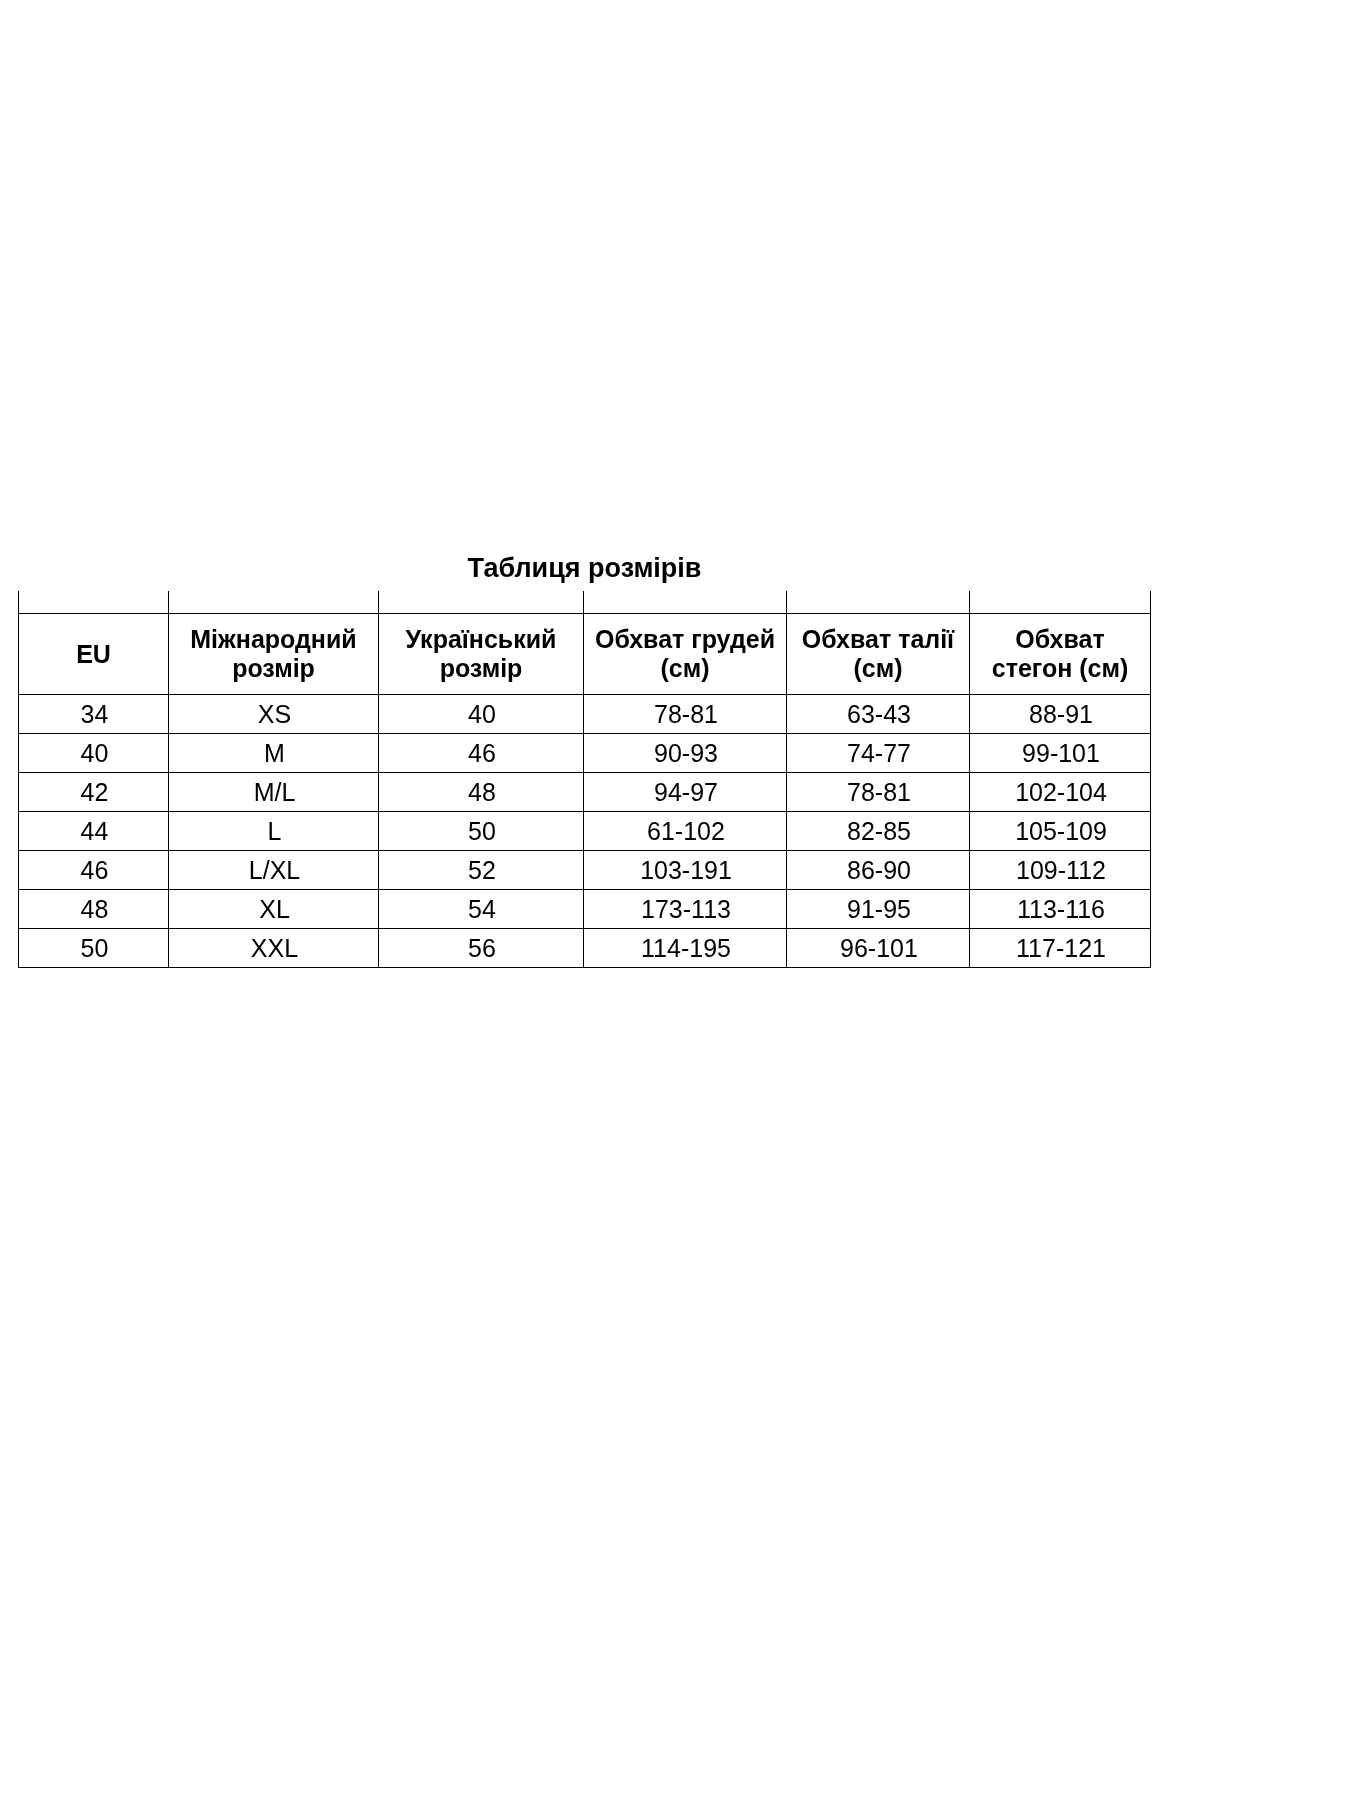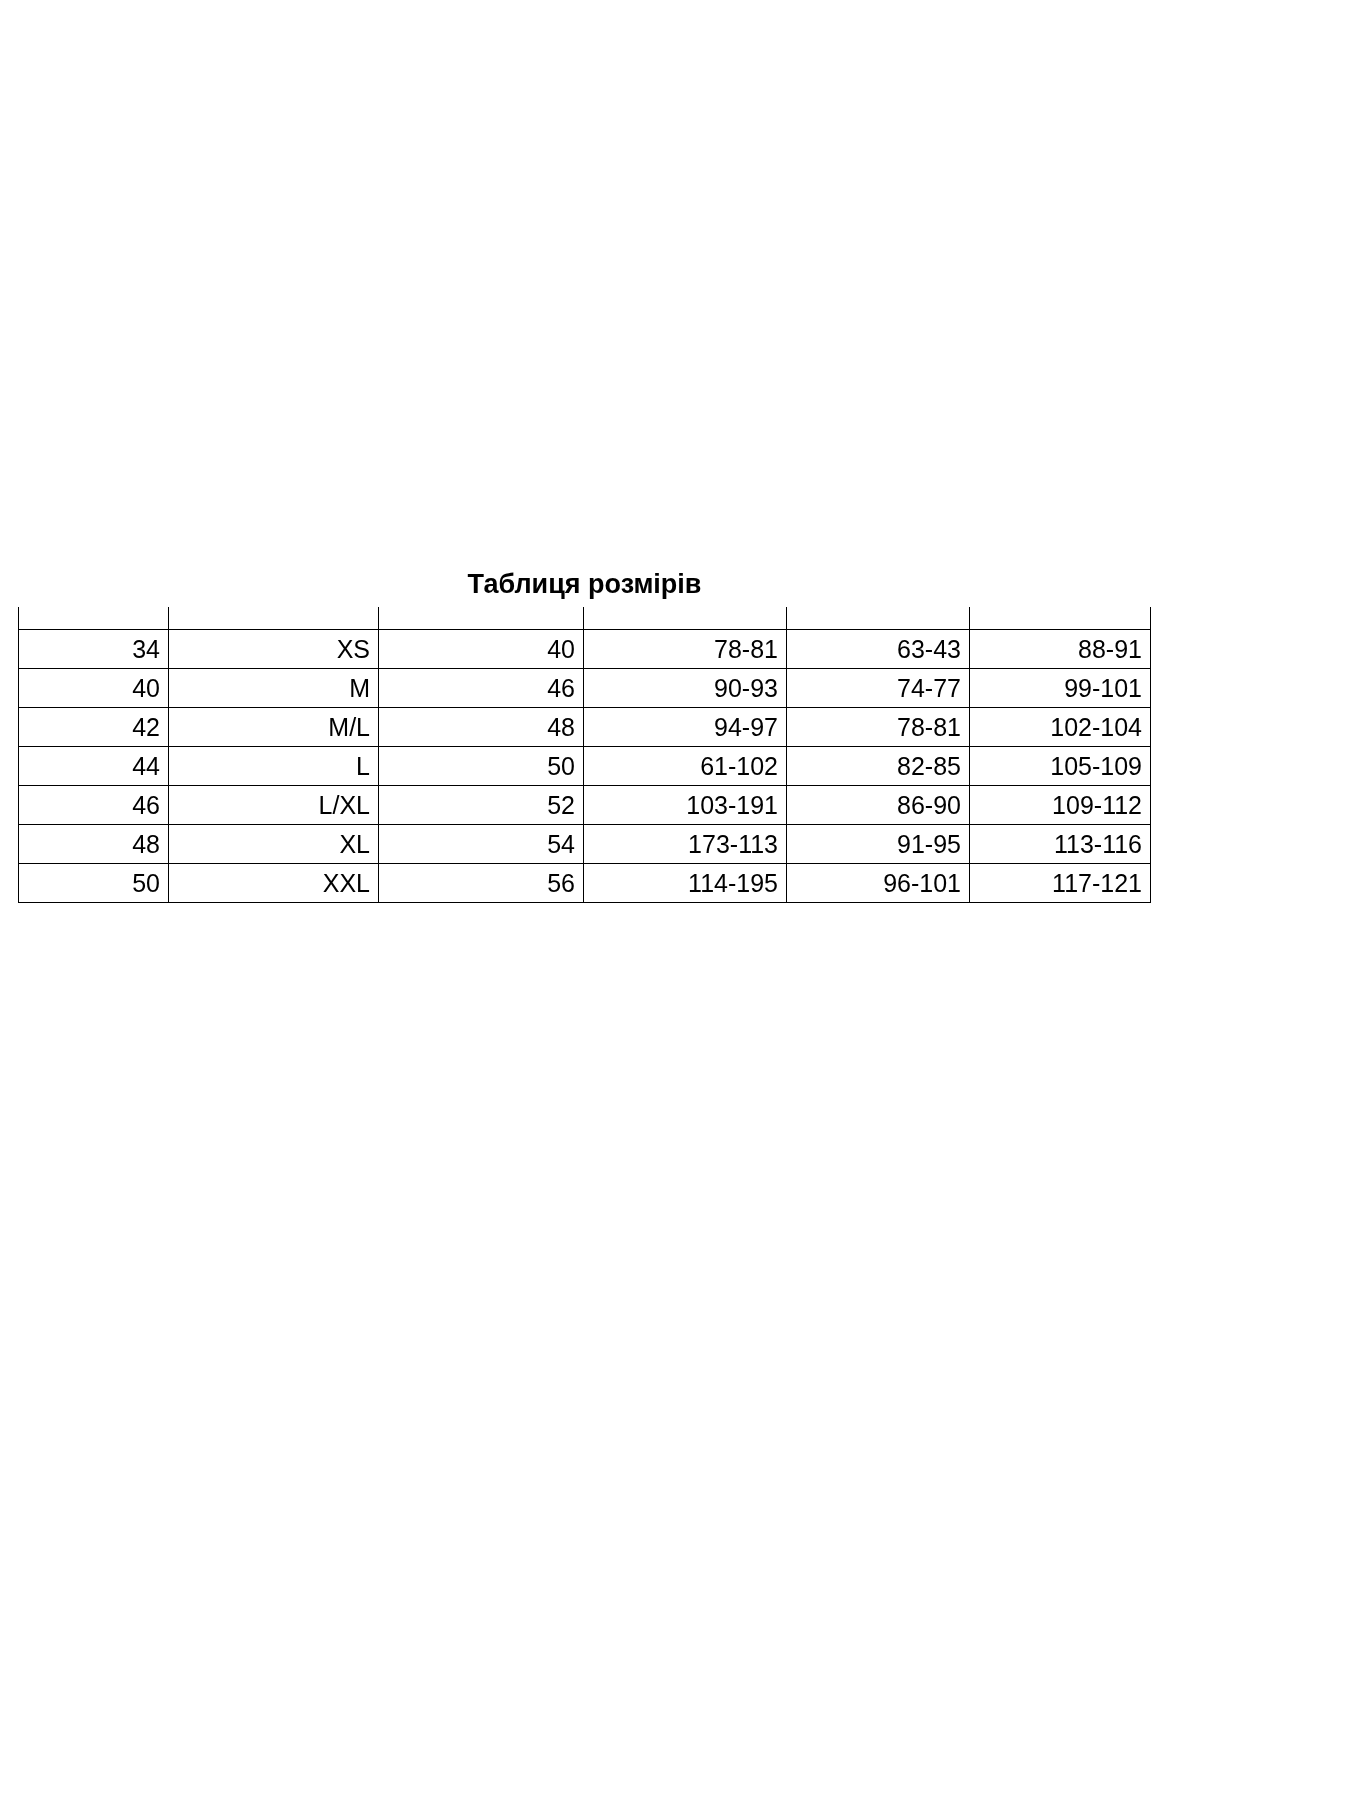--- a/index.html
+++ b/index.html
@@ -18,21 +18,21 @@
     position: absolute;
     left: 0;
     top: 0;
     width: 1350px;
     height: 1800px;
     background: #ffffff;
   }
   .table-wrap {
     position: absolute;
     left: 18px;
-    top: 556px;
+    top: 540px;
     width: 1132px;
   }
   table.size-table {
     border-collapse: collapse;
     table-layout: fixed;
     width: 1132px;
     background: #ffffff;
   }
   table.size-table td,
   table.size-table th {
@@ -68,21 +68,21 @@
     font-size: 25px;
     height: 76px;
     border-top: 1px solid #000000;
     padding: 2px 6px;
   }
   tr.head-row th.eu-head {
     text-align: center;
   }
   tr.data-row td {
     height: 38px;
-    text-align: right;
+    text-align: center;
     font-size: 25px;
     padding-left: 10px;
   }
   col.c1 { width: 150px; }
   col.c2 { width: 210px; }
   col.c3 { width: 205px; }
   col.c4 { width: 203px; }
   col.c5 { width: 183px; }
   col.c6 { width: 181px; }
 </style>
@@ -104,20 +104,28 @@
         <tr class="title-row">
           <td colspan="6">Таблиця розмірів</td>
         </tr>
         <tr class="spacer-row">
           <td></td>
           <td></td>
           <td></td>
           <td></td>
           <td></td>
           <td></td>
+        </tr>
+        <tr class="head-row">
+          <th class="eu-head">EU</th>
+          <th>Міжнародний розмір</th>
+          <th>Український розмір</th>
+          <th>Обхват грудей (см)</th>
+          <th>Обхват талії (см)</th>
+          <th>Обхват стегон (см)</th>
         </tr>
 
         <tr class="data-row">
           <td>34</td>
           <td>XS</td>
           <td>40</td>
           <td>78-81</td>
           <td>63-43</td>
           <td>88-91</td>
         </tr>

